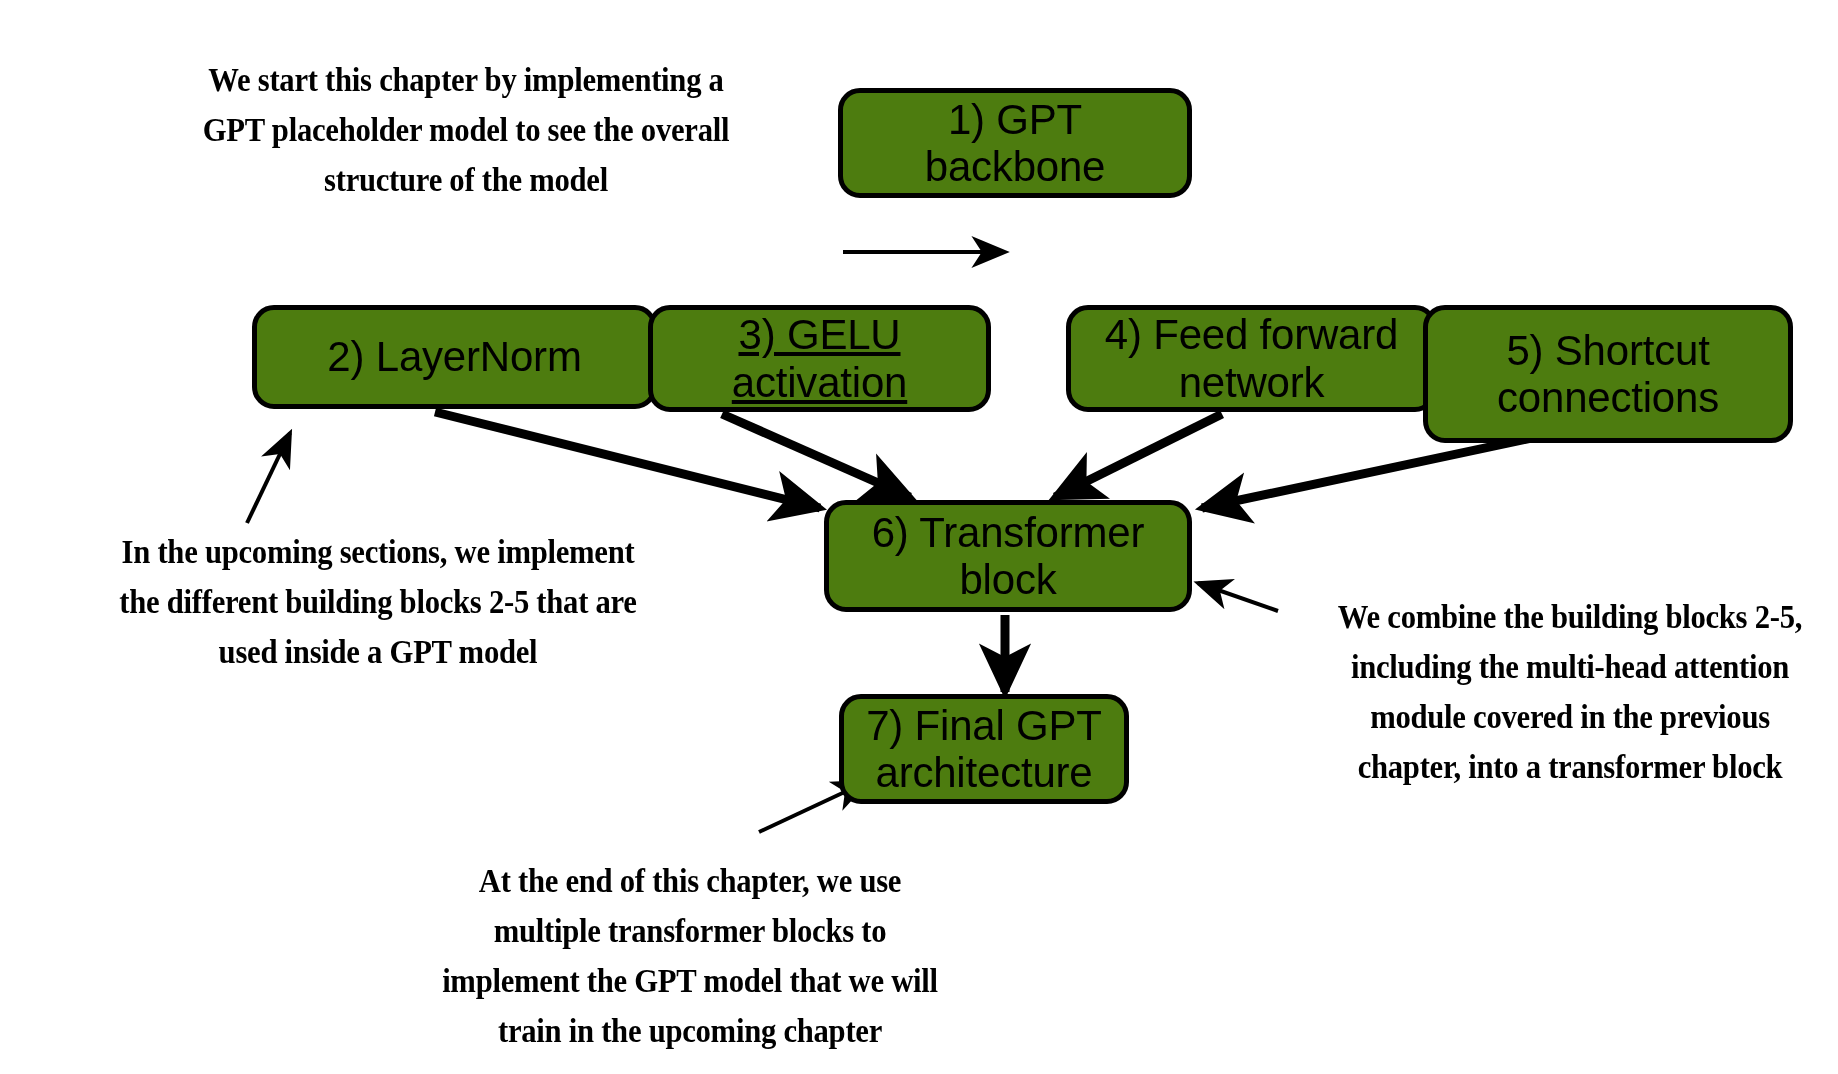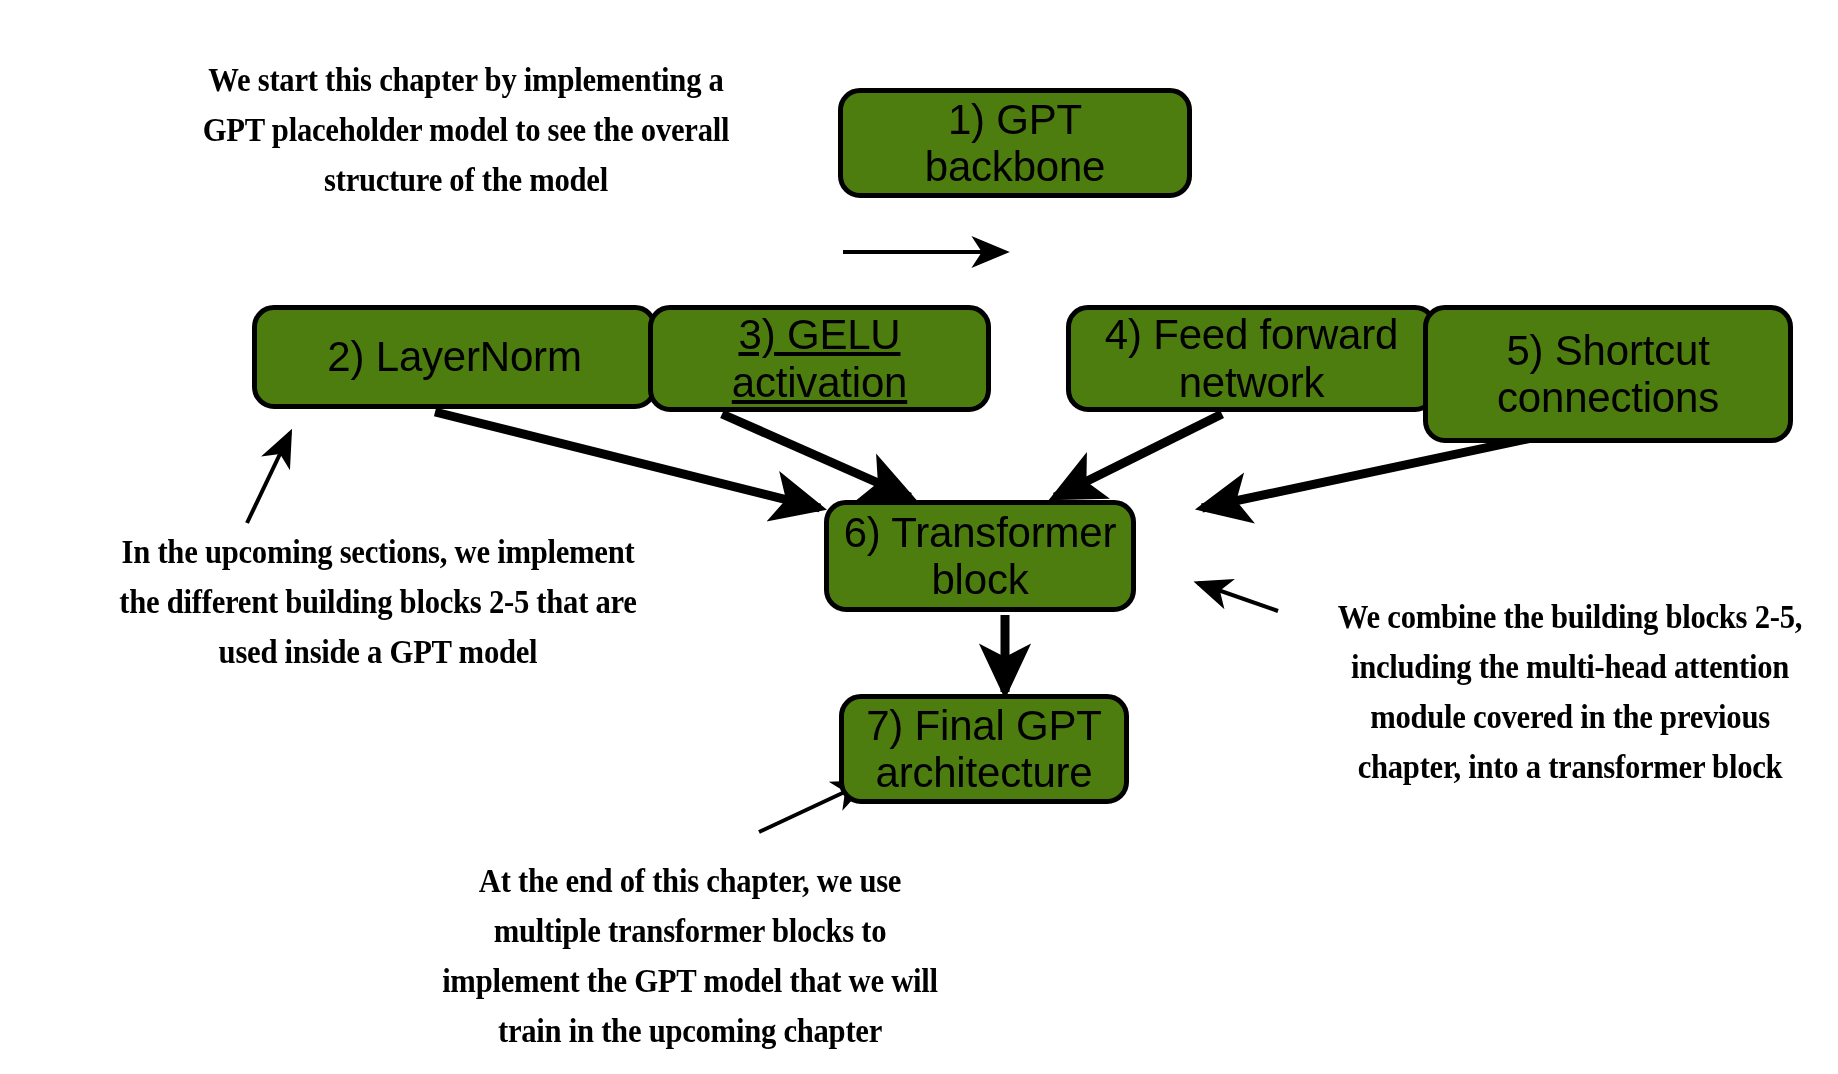--- a/index.html
+++ b/index.html
@@ -106,21 +106,21 @@
 activation</span>
       </div>
       <div class="node" style="left: 1026px; top: 305px; width: 371px; height: 107px; margin-left: 40px;">
         <span class="node-label">4) Feed forward
 network</span>
       </div>
       <div class="node" style="left: 1423px; top: 305px; width: 370px; height: 138px;">
         <span class="node-label">5) Shortcut
 connections</span>
       </div>
-      <div class="node" style="left: 824px; top: 500px; width: 312px; height: 112px;">
+      <div class="node" style="left: 824px; top: 500px; width: 368px; height: 112px;">
         <span class="node-label">6) Transformer
 block</span>
       </div>
       <div class="node" style="left: 839px; top: 694px; width: 290px; height: 110px;">
         <span class="node-label">7) Final GPT
 architecture</span>
       </div>
     </div>
   <div id="annot-layer">
       <div class="annot" style="left: 166px; top: 55px; width: 600px; text-align: center;">We start this chapter by implementing a

